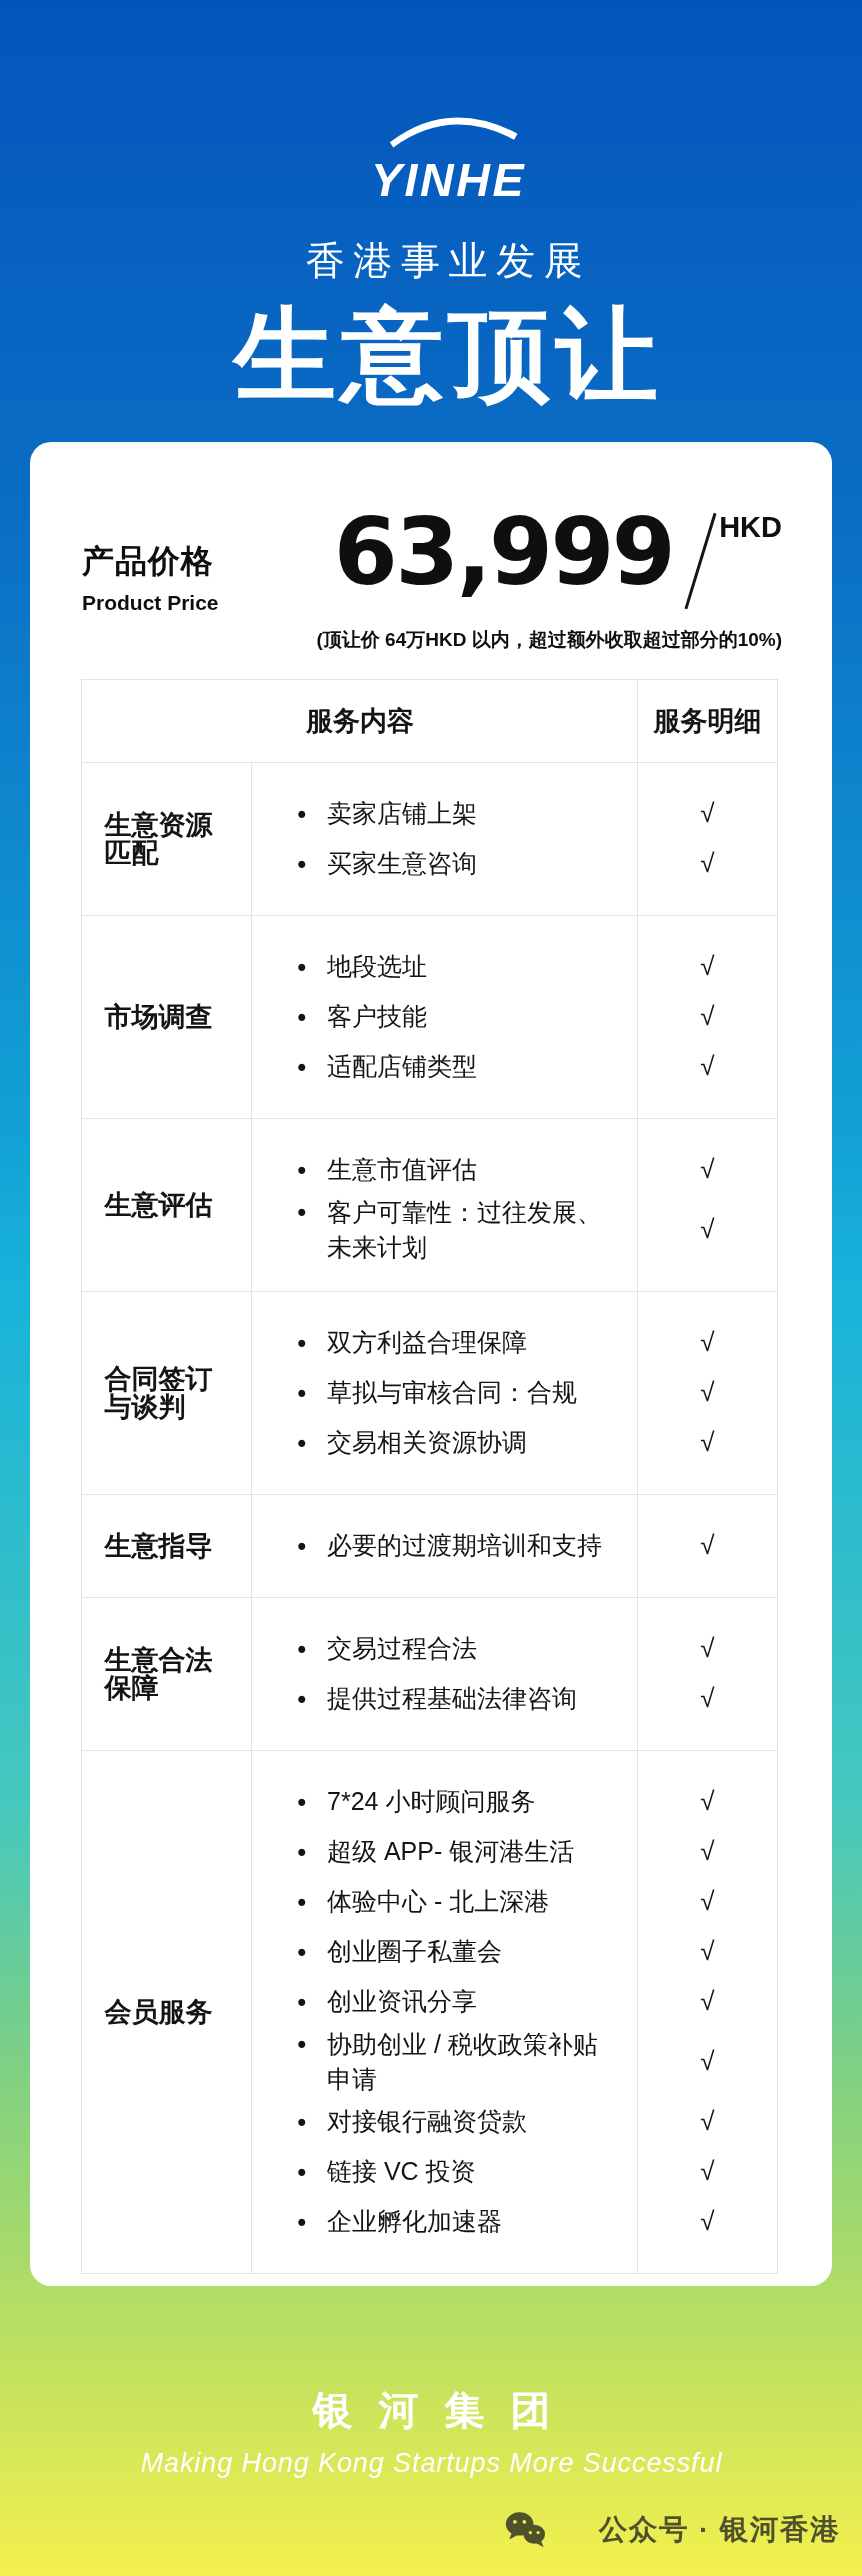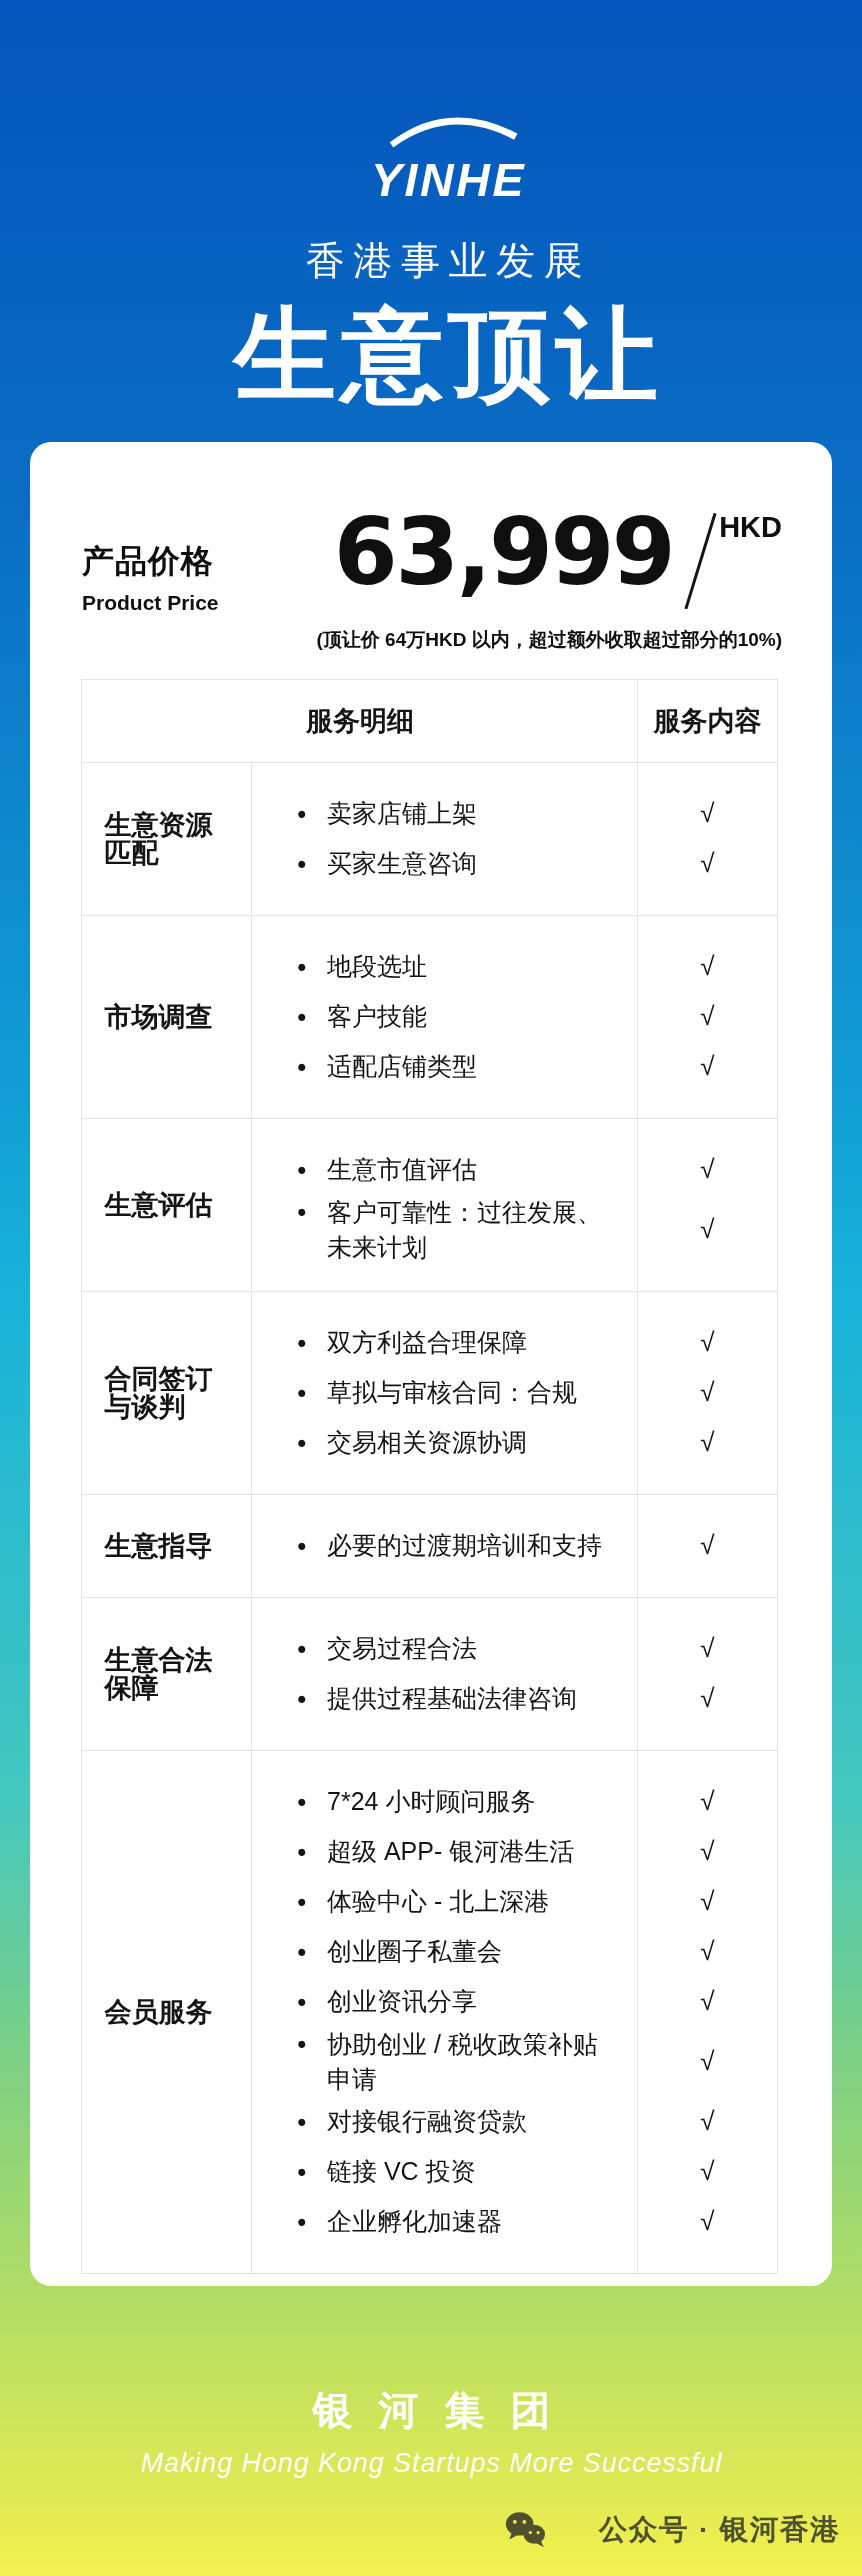--- a/index.html
+++ b/index.html
@@ -75,22 +75,22 @@
         <span class="amount">63,999</span>
         <span class="slash"></span>
         <span class="currency">HKD</span>
       </div>
       <div class="price-note">(顶让价 64万HKD 以内，超过额外收取超过部分的10%)</div>
     </div>
   </div>
 
   <div class="svc-table">
     <div class="t-head">
+      <div class="th">服务内容</div>
       <div class="th">服务明细</div>
-      <div class="th">服务内容</div>
     </div>
     <div id="service-rows">
         <div class="t-row">
           <div class="t-cat">生意资源匹配</div>
           <div class="t-lines">
             <div class="t-line">
               <div class="t-txt"><span class="bullet">●</span>卖家店铺上架</div>
               <div class="t-chk">√</div>
             </div>
             <div class="t-line">

